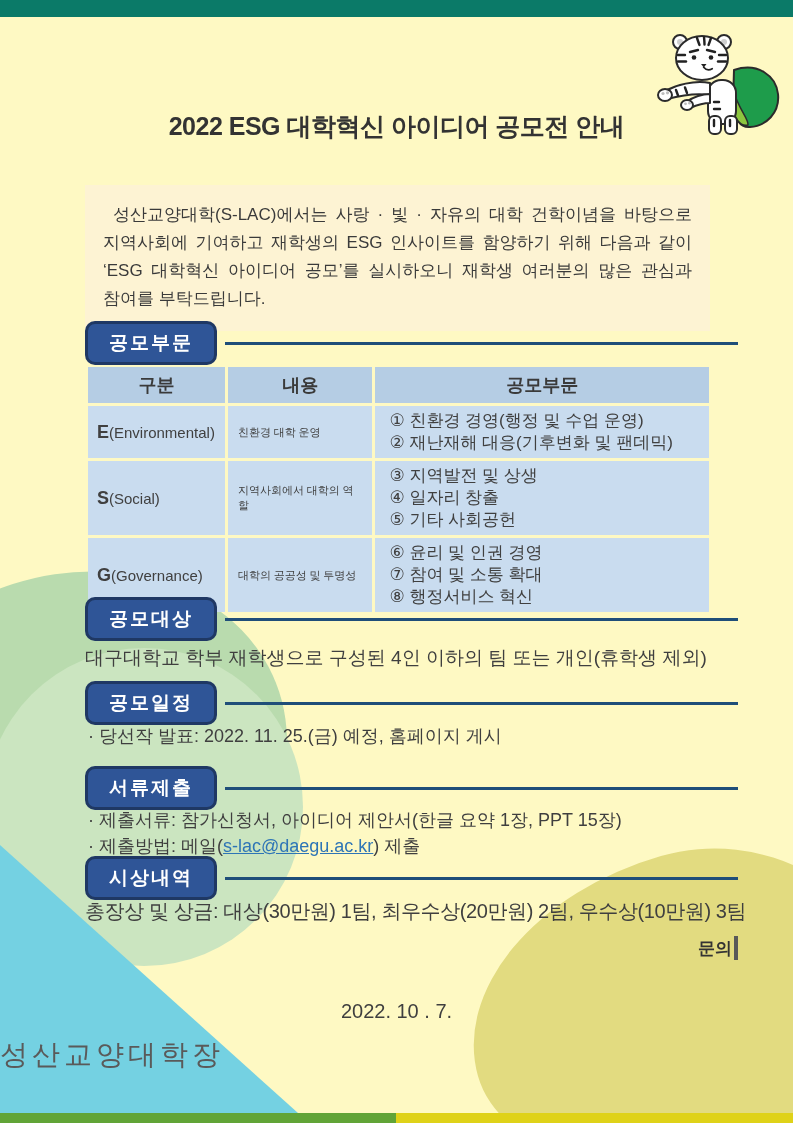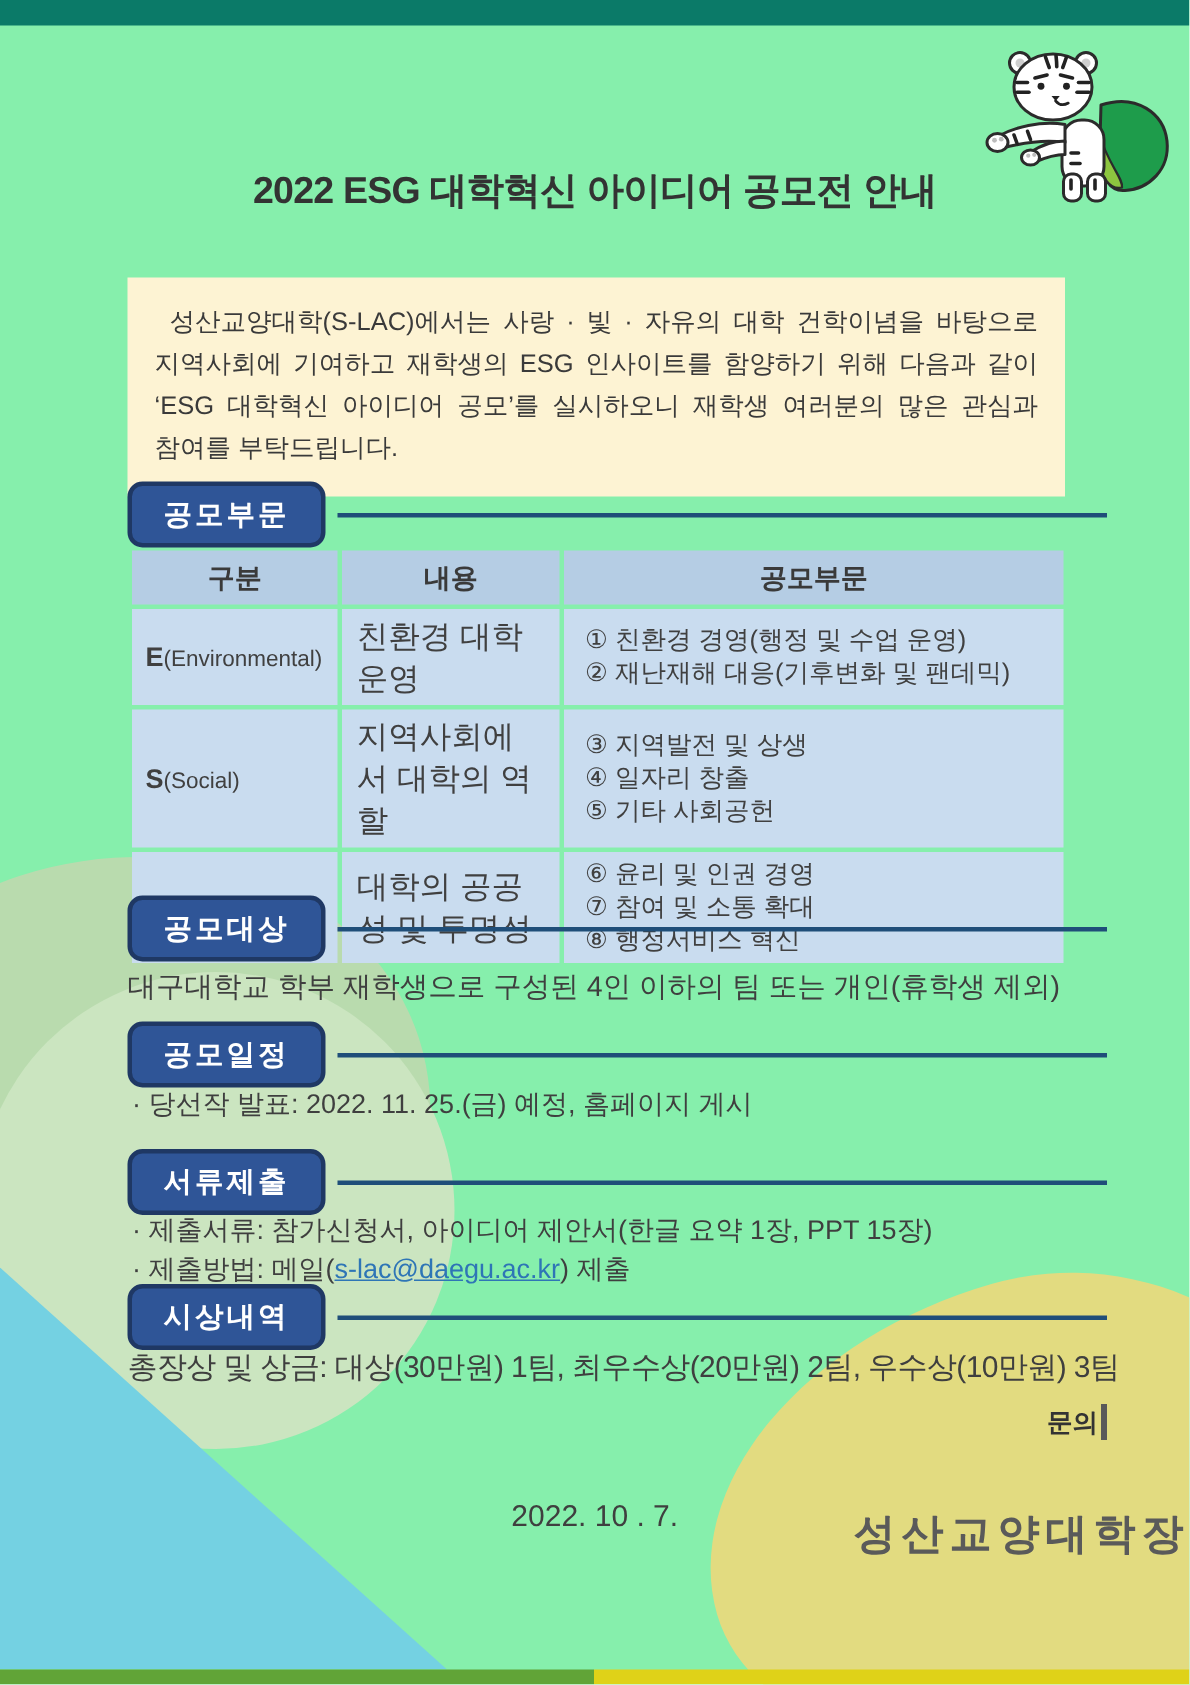--- a/index.html
+++ b/index.html
@@ -1,16 +1,16 @@
 <!DOCTYPE html>
 <html><head>
 <meta charset="utf-8">
 <style>
   html,body{margin:0;padding:0;background:#fff;}
-  .page{position:relative;width:793px;height:1123px;background:#86efac;overflow:hidden;
+  .page{position:relative;width:793px;height:1123px;background:#fef9c3;overflow:hidden;
         font-family:"Liberation Sans","DejaVu Sans",sans-serif;color:#3d3d3d;}
   
   .top-bar{position:absolute;left:0;top:0;width:793px;height:17px;background:#0B7A68;z-index:3;}
   .bar-green{position:absolute;left:0;top:1113px;width:396px;height:10px;background:#61A437;z-index:4;}
   .bar-yellow{position:absolute;left:396px;top:1113px;width:397px;height:10px;background:#DFD218;z-index:4;}
   .blob{position:absolute;z-index:0;}
   .blob-green{left:-150px;top:575px;width:440px;height:370px;background:#B9DBAE;
               border-radius:50%;transform:rotate(-18deg);}
   .blob-green-light{left:-15px;top:648px;width:318px;height:318px;background:#CBE5C0;border-radius:50%;}
   .blob-cyan{left:0;top:845px;width:298px;height:268px;background:#74D1E2;
@@ -29,36 +29,36 @@
   .badge{box-sizing:border-box;min-width:132px;padding:6px 14px;text-align:center;
          background:#2F5597;border:3px solid #1F3864;border-radius:10px;
          color:#fff;font-size:19px;font-weight:bold;letter-spacing:2px;}
   .rule{flex:1;height:3px;background:#1F4E79;margin-left:8px;}
   
   .esg-table{position:absolute;left:85px;top:364px;width:627px;border-collapse:separate;border-spacing:3px;}
   .esg-table th{background:#B5CDE4;font-size:18px;font-weight:bold;color:#3a3a3a;padding:6px 4px;}
   .esg-table td{background:#C9DCEF;color:#404040;vertical-align:middle;padding:4px 10px;}
   .esg-table td.c1{font-size:15px;padding-left:9px;}
   .esg-table td.c1 b{font-size:18px;}
-  .esg-table td.c2{font-size:21px;}
+  .esg-table td.c2{font-size:11px;font-family:Liberation Serif, serif;}
   .esg-table td.c3{font-size:17px;padding-left:14px;}
   .esg-table td.c3 div{line-height:22px;}
   
   .plain-line{position:absolute;left:85px;font-size:19px;color:#3f3f3f;word-break:keep-all;}
   .bullets{position:absolute;left:88px;font-size:18px;color:#3f3f3f;line-height:26px;}
   .bullets div{white-space:nowrap;}
   .email-link{color:#2E75B6;text-decoration:underline;cursor:pointer;}
   .award-line{position:absolute;left:85px;top:898px;width:660px;font-size:20px;color:#3f3f3f;
               letter-spacing:-0.4px;white-space:nowrap;}
   .contact-row{position:absolute;left:85px;top:936px;width:653px;display:flex;justify-content:flex-end;
                align-items:center;gap:2px;font-size:17px;font-weight:bold;color:#333;}
   .vbar{width:4px;height:24px;background:#595959;}
   .date-line{position:absolute;left:0;top:1000px;width:793px;text-align:center;font-size:20px;color:#3f3f3f;}
-  .signature{position:absolute;left:0;top:1004px;width:793px;text-align:right;
-             font-size:28px;color:#5a5a5a;letter-spacing:4px;font-weight:700;}
+  .signature{position:absolute;left:0;top:1036px;width:793px;text-align:left;
+             font-size:28px;color:#5a5a5a;letter-spacing:4px;font-weight:400;}
   .mascot{position:absolute;left:652px;top:30px;z-index:2;}
 </style>
 </head>
 <body>
 
 <div class="page">
 
   <div class="top-bar"></div>
   <div class="blob blob-green"></div>
   <div class="blob blob-green-light"></div>

